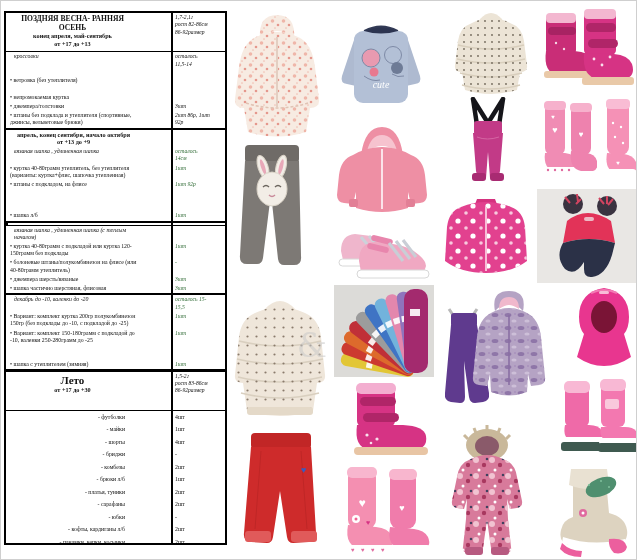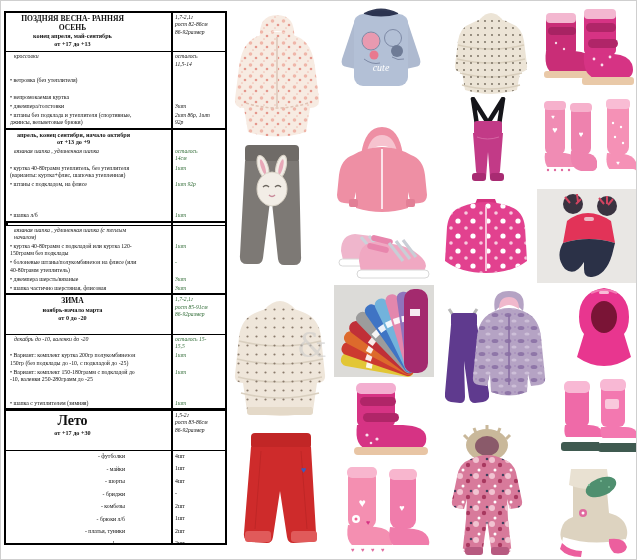--- a/index.html
+++ b/index.html
@@ -19,21 +19,21 @@
   .chead{font-size:5.6px;font-style:italic;}
   .subhead{border-top:1px solid #000;}
   .subhead .c1{text-align:center;font-weight:bold;font-size:6.2px;}
   .it .c1{font-style:italic;padding-left:8px;}
   .grn .c2,.grn .c3{color:#2f6b35;}
   .rows .trow{min-height:9px;}
   
   .sum .trow{grid-template-columns:133px 44px 1fr;}
   .sum .c3{border-left:none;}
   .sum .rows .c1{text-align:right;padding-right:14px;min-height:10.5px;display:flex;align-items:center;justify-content:flex-end;}
-  .sum .t1{font-size:14px;text-align:center;}
+  .sum .t1{font-size:11px;text-align:center;}
   .sum .rows .c2,.sum .rows .c3{display:flex;align-items:center;font-style:normal;font-size:5.8px;}
   
   .ph{position:absolute;margin:0;padding:0;}
   .ph svg{display:block;width:100%;height:100%;}
   .wm{position:absolute;left:288px;top:318px;width:46px;height:52px;color:#c9c9c9;font-size:34px;
       font-family:"DejaVu Serif",serif;opacity:.55;display:flex;align-items:center;justify-content:center;}
 </style>
 </head>
 <body>
 
@@ -146,33 +146,20 @@
   </div>
           <div class="trow r">
     <div class="c1">• шапка частично шерстяная, флисовая</div>
     <div class="c2 v">3шт</div>
     <div class="c3 v">2шт</div>
   </div>
         </div>
     </div>
 
     <div class="sec grn">
-      <div class="trow shead">
-        <div class="c1">
-          <div class="t1">ЗИМА</div>
-          <div class="t2">ноябрь-начало марта</div>
-          <div class="t2">от 0 до -20</div>
-        </div>
-        <div class="c2 chead">1,7-2,1г
-рост 85-91см
-86-92размер</div>
-        <div class="c3 chead">2,7-3,1г
-рост 92-97см
-98-104размер</div>
-      </div>
       <div class="rows">
           <div class="trow r it">
     <div class="c1">декабрь до -10, валенки до -20</div>
     <div class="c2 v">осталось 15-15,5</div>
     <div class="c3 v"></div>
   </div>
           <div class="trow r">
     <div class="c1">• Вариант: комплект куртка 200гр полукомбинезон 150гр (без подклады до -10, с подкладой до -25)</div>
     <div class="c2 v">1шт</div>
     <div class="c3 v">куртка 1шт</div>
@@ -275,21 +262,21 @@
         </defs>
       <path d="M34,32 Q32,8 51,8 Q70,8 68,32 Q60,24 51,24 Q42,24 34,32Z" fill="#f7ebe2"></path>
       <path d="M34,32 Q32,8 51,8 Q70,8 68,32 Q60,24 51,24 Q42,24 34,32Z" fill="url(#pA)"></path>
       <path d="M30,30 Q16,36 13,60 L9,92 q-1,9 9,9 l4,24 q29,9 58,0 l4,-24 q10,0 9,-9 L89,60 Q86,36 72,30 Q51,20 30,30Z" fill="#f7ebe2"></path>
       <path d="M30,30 Q16,36 13,60 L9,92 q-1,9 9,9 l4,24 q29,9 58,0 l4,-24 q10,0 9,-9 L89,60 Q86,36 72,30 Q51,20 30,30Z" fill="url(#pA)"></path>
       <line x1="51" y1="30" x2="51" y2="100" stroke="#e3cfc2" stroke-width="2"></line>
       <path d="M20,96 Q51,106 82,96" stroke="#e0c3b4" stroke-width="1.5" fill="none" stroke-dasharray="3 2"></path>
     </svg>
   </figure>
 
-  <figure class="ph" style="left:333px;top:0;width:94px;height:98px">
+  <figure class="ph" style="left:333px;top:17px;width:94px;height:98px">
     <svg viewBox="0 0 94 98">
       <path d="M30,12 Q47,3 64,12 l2,8 Q47,12 28,20Z" fill="#323a55"></path>
       <path d="M22,16 L8,58 q-2,7 5,8 l9,2 4,-14Z" fill="#aebad0"></path>
       <path d="M72,16 L86,58 q2,7 -5,8 l-9,2 -4,-14Z" fill="#aebad0"></path>
       <rect x="20" y="13" width="54" height="72" rx="9" fill="#b3c0d6"></rect>
       <path d="M30,13 Q47,6 64,13 Q47,18 30,13Z" fill="#2c3450"></path>
       <circle cx="37" cy="40" r="9" fill="#e89ab0"></circle>
         <circle cx="37" cy="40" r="9" fill="none" stroke="#7e8aa6"></circle>
       <circle cx="59" cy="37" r="8.5" fill="none" stroke="#7e8aa6"></circle>
       <circle cx="63" cy="50" r="6" fill="#6e7b96"></circle>

